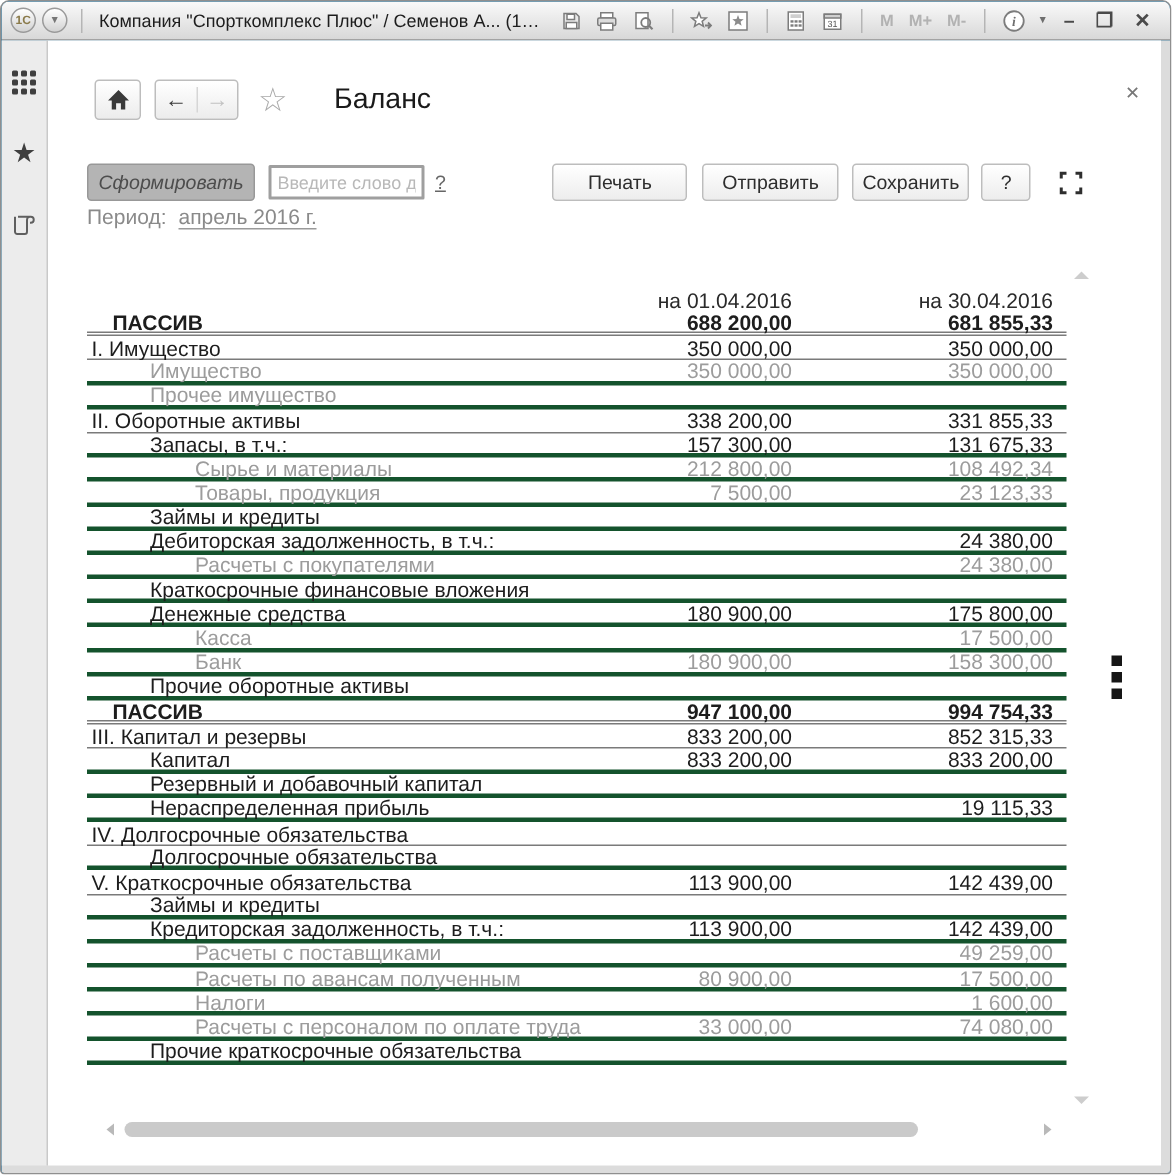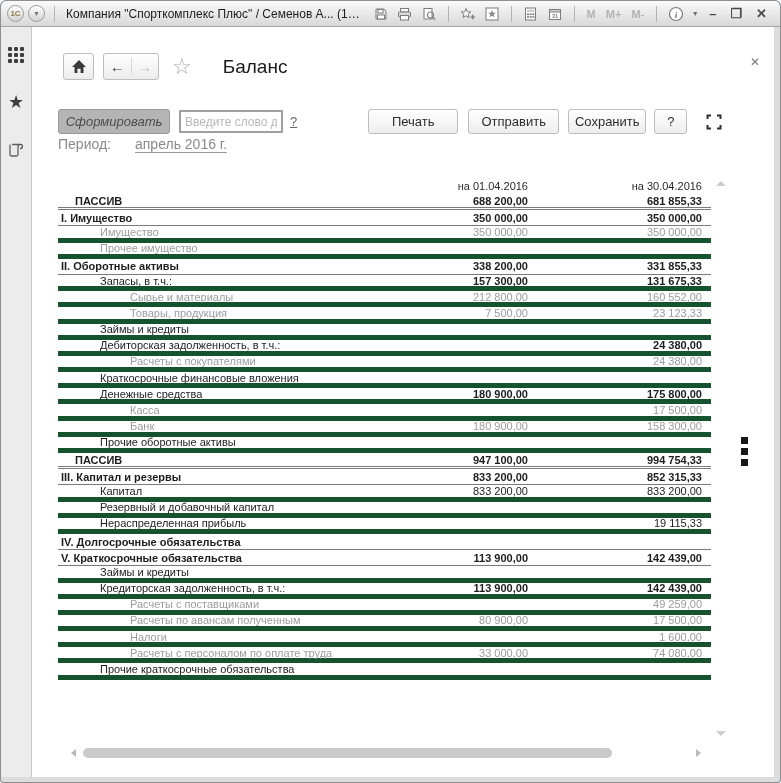--- a/index.html
+++ b/index.html
@@ -45,36 +45,36 @@
   .search::placeholder{color:#b8b8b8;}
   .q-link{margin-left:7px;font-size:13px;color:#666;text-decoration:underline;}
   .btn-print{margin-left:71px;width:90px;justify-content:center;}
   .btn-send{margin-left:10px;width:91px;justify-content:center;}
   .btn-save{margin-left:9px;width:78px;justify-content:center;}
   .btn-help{margin-left:8px;width:33px;justify-content:center;}
   .fs-btn{margin-left:12px;width:29px;height:25px;display:flex;align-items:center;justify-content:center;}
 
   
   .period{position:absolute;left:26px;top:109px;font-size:14px;color:#8a8a8a;}
-  .period a{color:#8a8a8a;text-decoration:none;border-bottom:1px solid #9a9a9a;margin-left:24px;}
-
-  
-  .rtable{position:absolute;left:26px;top:151px;width:653px;font-size:11px;color:#1d1d1d;}
+  .period a{color:#8a8a8a;text-decoration:none;border-bottom:1px solid #9a9a9a;margin-left:8px;}
+
+  
+  .rtable{position:absolute;left:26px;top:165px;width:653px;font-size:14px;color:#1d1d1d;}
   .thead{display:flex;height:16px;align-items:center;color:#2a2a2a;}
-  .trow{display:flex;height:16.2px;align-items:center;border-bottom:5px solid #14532d;box-sizing:border-box;}
+  .trow{display:flex;height:16.2px;align-items:center;border-bottom:3px solid #14532d;box-sizing:border-box;}
   .lbl{flex:1;white-space:nowrap;overflow:hidden;}
   .v{width:140px;text-align:right;white-space:nowrap;}
   .v.v2{width:174px;}
   .sp{width:9px;flex:0 0 9px;}
   .trow.grand{font-weight:bold;border-bottom:3px double #7a7a7a;}
   .trow.grand .lbl{padding-left:17px;}
-  .trow.section{font-weight:bold;border-bottom:1px solid #7a7a7a;}
+  .trow.section{font-weight:normal;border-bottom:1px solid #7a7a7a;}
   .trow.section .lbl{padding-left:3px;}
   .trow.normal .lbl,.trow.strong .lbl{padding-left:42px;}
-  .trow.strong .v{font-weight:bold;}
+  .trow.strong .v{font-weight:normal;}
   .trow.gray1,.trow.gray2{color:#9c9c9c;}
   .trow.gray1 .lbl{padding-left:42px;}
   .trow.gray2 .lbl{padding-left:72px;}
 
   
   .v-up{position:absolute;left:684px;top:154px;width:0;height:0;border-left:5px solid transparent;border-right:5px solid transparent;border-bottom:5px solid #cdcdcd;}
   .v-down{position:absolute;left:684px;top:704px;width:0;height:0;border-left:5px solid transparent;border-right:5px solid transparent;border-top:5px solid #cdcdcd;}
   .v-dots{position:absolute;left:709px;top:410px;display:flex;flex-direction:column;gap:4px;}
   .v-dots i{width:7px;height:7px;background:#161616;}
   .hscroll{position:absolute;left:39px;top:719px;height:14px;display:flex;align-items:center;}
@@ -266,21 +266,21 @@
             </div>
             <div class="trow strong">
               <span class="lbl">Запасы, в т.ч.:</span>
               <span class="v v1">157 300,00</span>
               <span class="v v2">131 675,33</span>
               <span class="sp"></span>
             </div>
             <div class="trow gray2">
               <span class="lbl">Сырье и материалы</span>
               <span class="v v1">212 800,00</span>
-              <span class="v v2">160 552,00</span>
+              <span class="v v2">108 492,34</span>
               <span class="sp"></span>
             </div>
             <div class="trow gray2">
               <span class="lbl">Товары, продукция</span>
               <span class="v v1">7 500,00</span>
               <span class="v v2">23 123,33</span>
               <span class="sp"></span>
             </div>
             <div class="trow normal">
               <span class="lbl">Займы и кредиты</span>
@@ -359,20 +359,26 @@
               <span class="v v1"></span>
               <span class="v v2">19 115,33</span>
               <span class="sp"></span>
             </div>
             <div class="trow section">
               <span class="lbl">IV. Долгосрочные обязательства</span>
               <span class="v v1"></span>
               <span class="v v2"></span>
               <span class="sp"></span>
             </div>
+            <div class="trow normal">
+              <span class="lbl">Долгосрочные обязательства</span>
+              <span class="v v1"></span>
+              <span class="v v2"></span>
+              <span class="sp"></span>
+            </div>
             <div class="trow section">
               <span class="lbl">V. Краткосрочные обязательства</span>
               <span class="v v1">113 900,00</span>
               <span class="v v2">142 439,00</span>
               <span class="sp"></span>
             </div>
             <div class="trow normal">
               <span class="lbl">Займы и кредиты</span>
               <span class="v v1"></span>
               <span class="v v2"></span>

